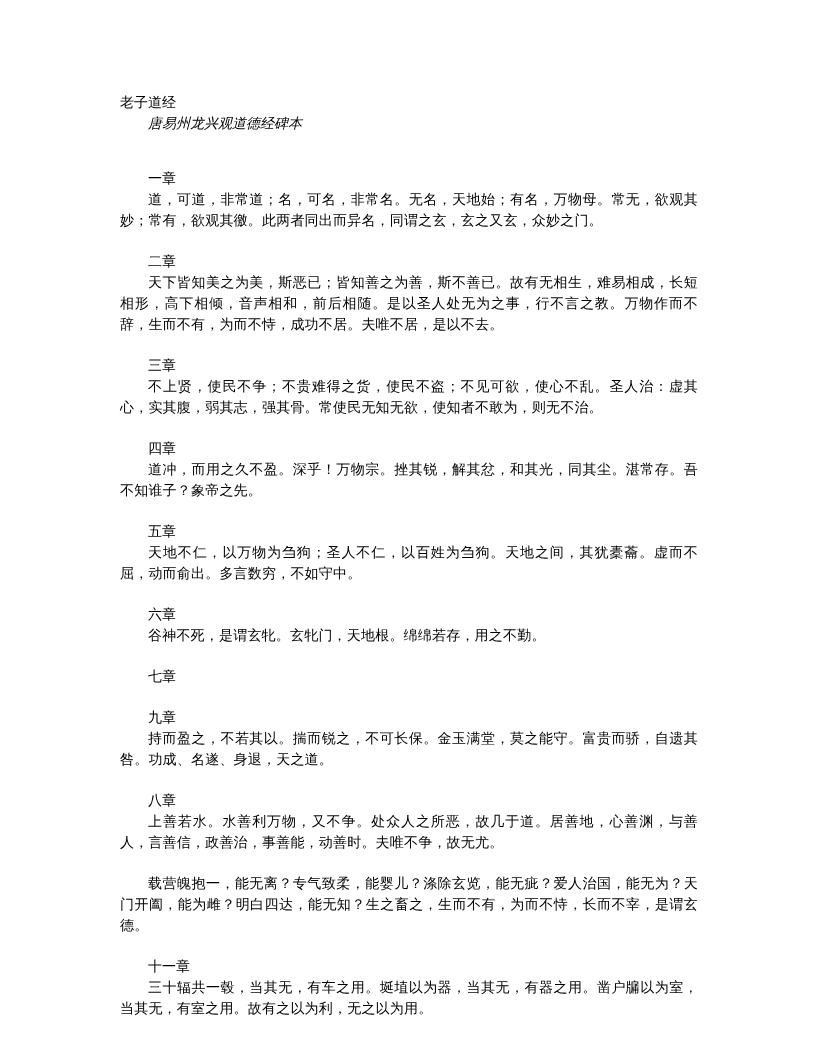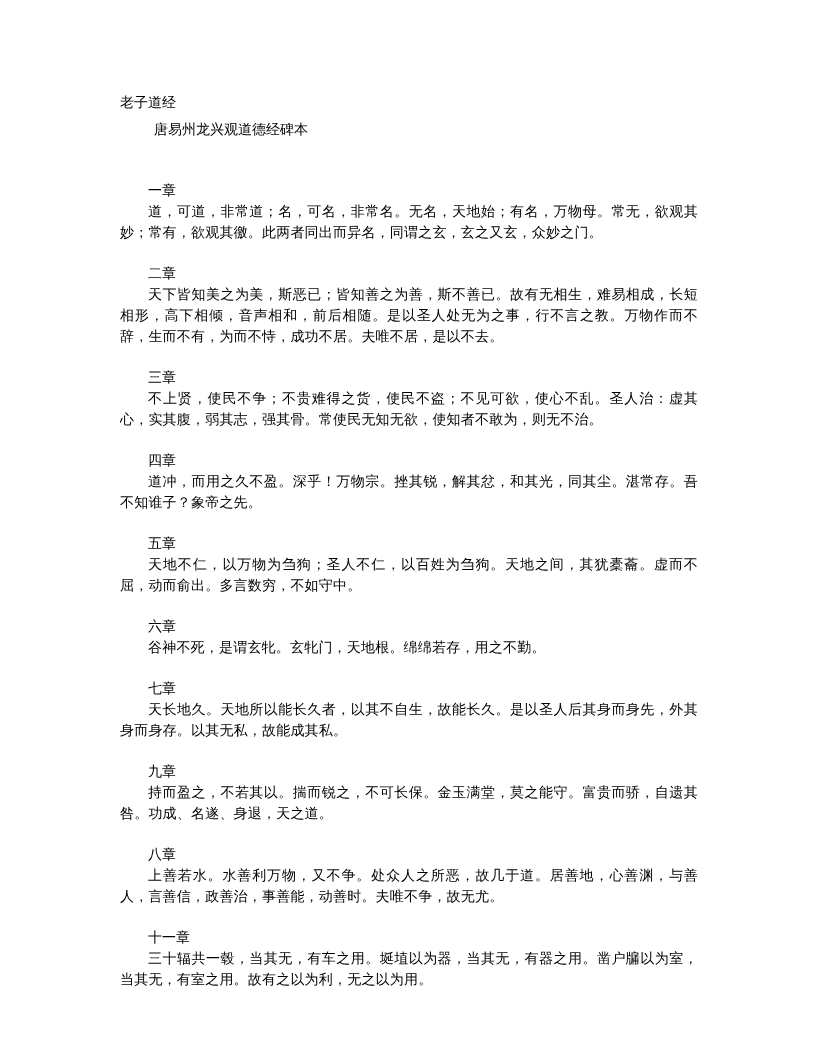--- a/index.html
+++ b/index.html
@@ -1,20 +1,20 @@
 <!DOCTYPE html>
 <html><head>
 <meta charset="utf-8">
 <style>
   html, body { margin: 0; padding: 0; background: #ffffff; }
   body { width: 816px; height: 1056px; position: relative; overflow: hidden;
          font-family: "DejaVu Serif", "Liberation Serif", serif; color: #000; }
   .page { position: absolute; left: 120px; top: 92px; width: 578px; font-size: 14px; line-height: 21px; }
   .title { margin: 0; }
-  .subtitle { margin: 6px; text-indent: 28px; }
+  .subtitle { margin: 0; text-indent: 28px; font-style: italic; }
   .spacer { height: 34px; }
   .chapter { margin-bottom: 20px; }
   .chapter-heading { text-indent: 28px; margin: 0; }
   .chapter-text { text-indent: 28px; margin: 0; text-align: justify; letter-spacing: 0.2px; }
 </style>
 </head>
 <body>
 
 <div class="page">
   <p class="title">老子道经</p>
@@ -40,29 +40,29 @@
   <div class="chapter">
     <p class="chapter-heading">五章</p>
     <p class="chapter-text">天地不仁，以万物为刍狗；圣人不仁，以百姓为刍狗。天地之间，其犹橐蘥。虚而不屈，动而俞出。多言数穷，不如守中。</p>
   </div>
   <div class="chapter">
     <p class="chapter-heading">六章</p>
     <p class="chapter-text">谷神不死，是谓玄牝。玄牝门，天地根。绵绵若存，用之不勤。</p>
   </div>
   <div class="chapter">
     <p class="chapter-heading">七章</p>
-    <p class="chapter-text">天长地久。天地所以能长久者，以其不自生，故能长久。是以圣人后其身而身先，外其身而身存。以其无私，故能成其私。</p>
   </div>
   <div class="chapter">
     <p class="chapter-heading">九章</p>
     <p class="chapter-text">持而盈之，不若其以。揣而锐之，不可长保。金玉满堂，莫之能守。富贵而骄，自遗其咎。功成、名遂、身退，天之道。</p>
   </div>
   <div class="chapter">
     <p class="chapter-heading">八章</p>
     <p class="chapter-text">上善若水。水善利万物，又不争。处众人之所恶，故几于道。居善地，心善渊，与善人，言善信，政善治，事善能，动善时。夫唯不争，故无尤。</p>
   </div>
   <div class="chapter">
+    <p class="chapter-text">载营魄抱一，能无离？专气致柔，能婴儿？涤除玄览，能无疵？爱人治国，能无为？天门开阖，能为雌？明白四达，能无知？生之畜之，生而不有，为而不恃，长而不宰，是谓玄德。</p>
   </div>
   <div class="chapter">
     <p class="chapter-heading">十一章</p>
     <p class="chapter-text">三十辐共一毂，当其无，有车之用。埏埴以为器，当其无，有器之用。凿户牖以为室，当其无，有室之用。故有之以为利，无之以为用。</p>
   </div>
 </div>
 
 </body></html>

